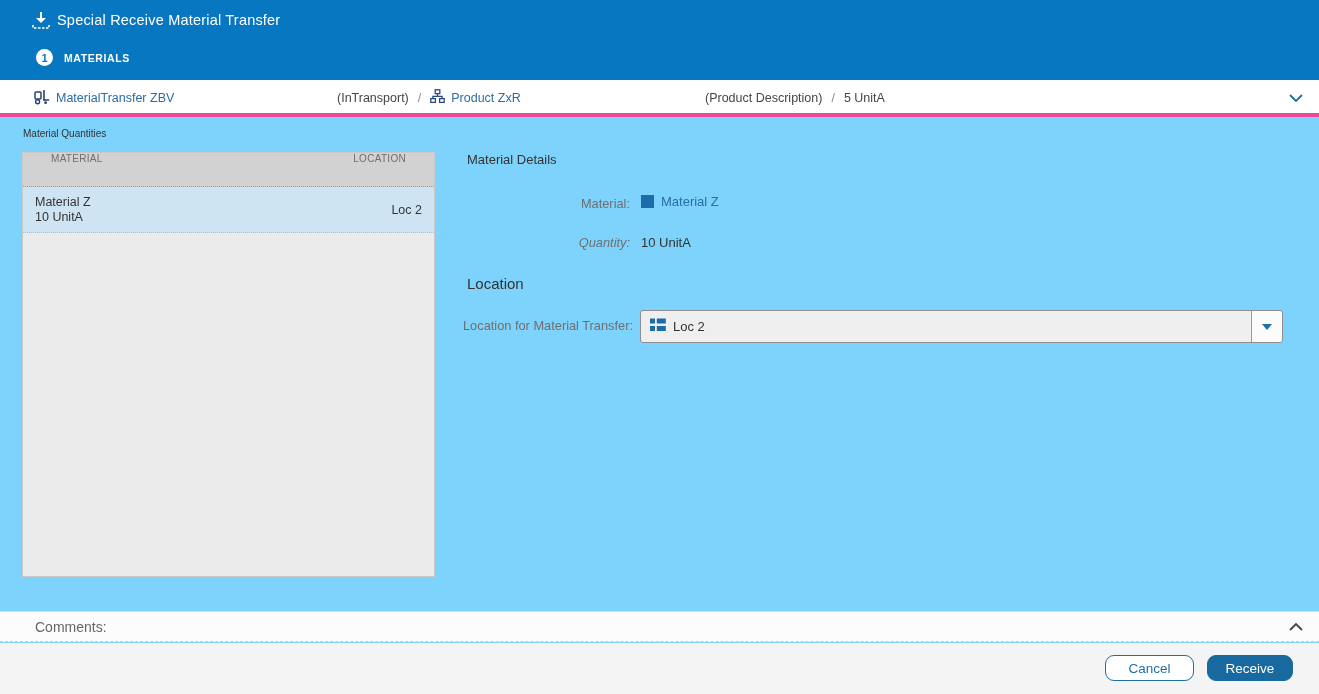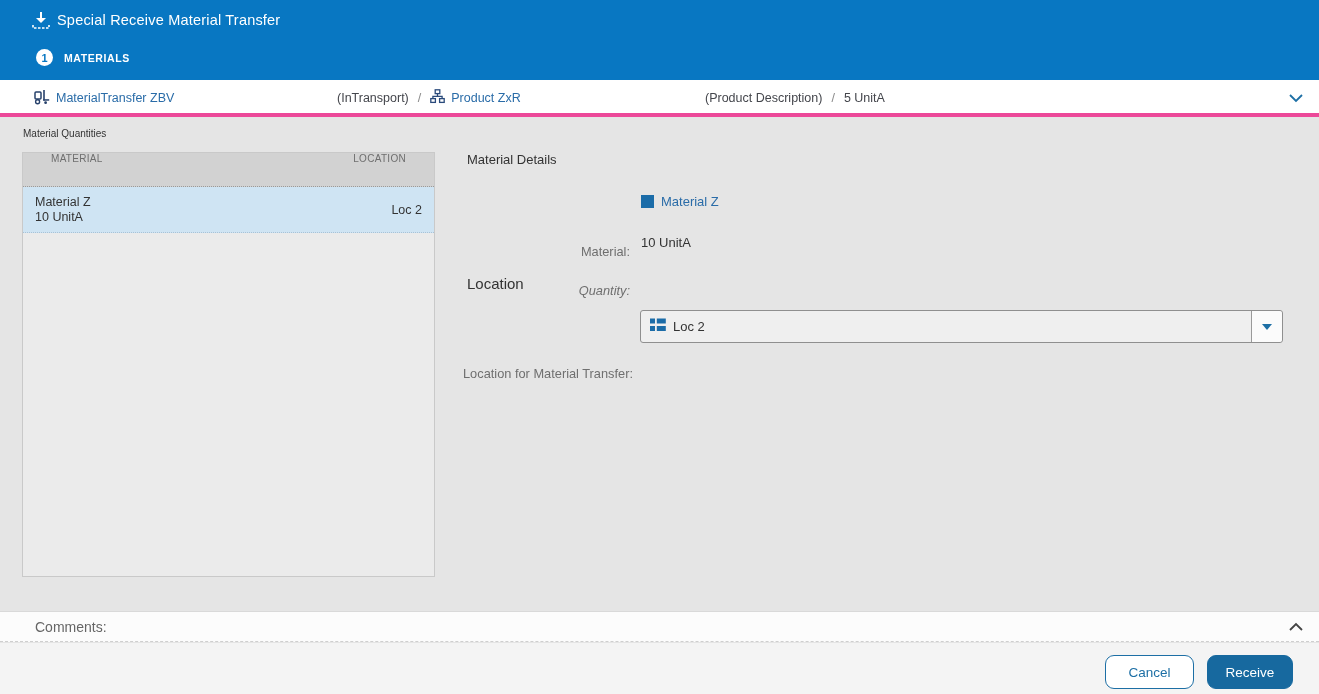--- a/index.html
+++ b/index.html
@@ -1,18 +1,18 @@
 <!DOCTYPE html>
 <html><head>
 <meta charset="utf-8">
 <style>
   * { margin:0; padding:0; box-sizing:border-box; }
   html,body { background:#fff; }
   body { font-family:"Liberation Sans", sans-serif; }
-  .app { position:relative; width:1319px; height:694px; background:#e5e5e5; overflow:hidden; }
+  .app { position:relative; width:1319px; height:694px; background:#7dd3fc; overflow:hidden; }
 
   
   .top-header { position:absolute; left:0; top:0; width:1319px; height:80px; background:#0877c2; }
   .hdr-icon { position:absolute; left:30px; top:10px; width:22px; height:22px; }
   .hdr-title { position:absolute; left:57px; top:12px; font-size:14.5px; color:#ffffff; font-weight:400; letter-spacing:.2px; }
   .step { position:absolute; left:36px; top:49px; display:flex; align-items:center; }
   .step-circle { width:17px; height:17px; border-radius:50%; background:#ffffff; color:#0877c2;
                  font-size:11px; font-weight:700; display:flex; align-items:center; justify-content:center; }
   .step-label { margin-left:11px; font-size:10.5px; font-weight:600; color:#ffffff; letter-spacing:.6px; }
 
@@ -32,21 +32,21 @@
   .mq-head { height:34px; background:#d2d2d2; border-bottom:1px dotted #9a9a9a;
              display:flex; align-items:flex-start; justify-content:space-between;
              font-size:10px; color:#6e6e6e; letter-spacing:.3px; padding:0 28px; }
   .mq-row { height:46px; background:#cfe4f3; border-bottom:1px dotted #a9c2d6;
             display:flex; align-items:center; justify-content:space-between; padding:0 12px; cursor:pointer; }
   .mq-cell-main { font-size:12.5px; color:#333; line-height:15px; }
   .mq-cell-loc { font-size:12.5px; color:#333; }
 
   
   .md-title { position:absolute; left:467px; top:152px; font-size:13px; color:#333; }
-  .fld-label { position:absolute; width:167px; text-align:right; font-size:12.8px; color:#6f6f6f;margin-top:48px; }
+  .fld-label { position:absolute; width:167px; text-align:right; font-size:12.8px; color:#6f6f6f; }
   .lbl-material { left:463px; top:196px; }
   .lbl-quantity { left:463px; top:235px;font-style:italic; }
   .val-material { position:absolute; left:641px; top:194px; display:flex; align-items:center; gap:7px; }
   .mat-square { width:13px; height:13px; background:#1b6ca8; }
   .mat-link { font-size:13px; color:#2a6ca8; cursor:pointer; }
   .val-quantity { position:absolute; left:641px; top:235px; font-size:13px; color:#333; }
   .loc-title { position:absolute; left:467px; top:275px; font-size:15px; color:#333; }
   .lbl-loc-transfer { left:461px; top:318px; width:172px; }
 
   .dropdown { position:absolute; left:640px; top:310px; width:643px; height:33px;
@@ -60,21 +60,21 @@
 
   
   .comments { position:absolute; left:0; top:611px; width:1319px; height:31px; background:#fcfcfc;
               border-top:1px solid #d9d9d9; border-bottom:1px dashed #cfcfcf;
               display:flex; align-items:center; cursor:pointer; }
   .comments-label { margin-left:35px; font-size:14px; color:#666; }
   .comments-chevron { position:absolute; right:14px; top:8px; width:18px; height:14px; }
 
   
   .footer { position:absolute; left:0; top:643px; width:1319px; height:51px; background:#f4f4f4; }
-  .btn { position:absolute; top:12px; height:34px; border-radius:9px; font-size:13.5px;
+  .btn { position:absolute; top:12px; height:26px; border-radius:9px; font-size:13.5px;
          display:flex; align-items:center; justify-content:center; cursor:pointer;
          font-family:"Liberation Sans", sans-serif; }
   .btn-cancel { left:1105px; width:89px; background:#ffffff; border:1px solid #1d6fa5; color:#1d6fa5; }
   .btn-receive { left:1207px; width:86px; background:#17699f; border:1px solid #17699f; color:#ffffff; }
 </style>
 </head>
 <body>
 
 <div class="app">
 

